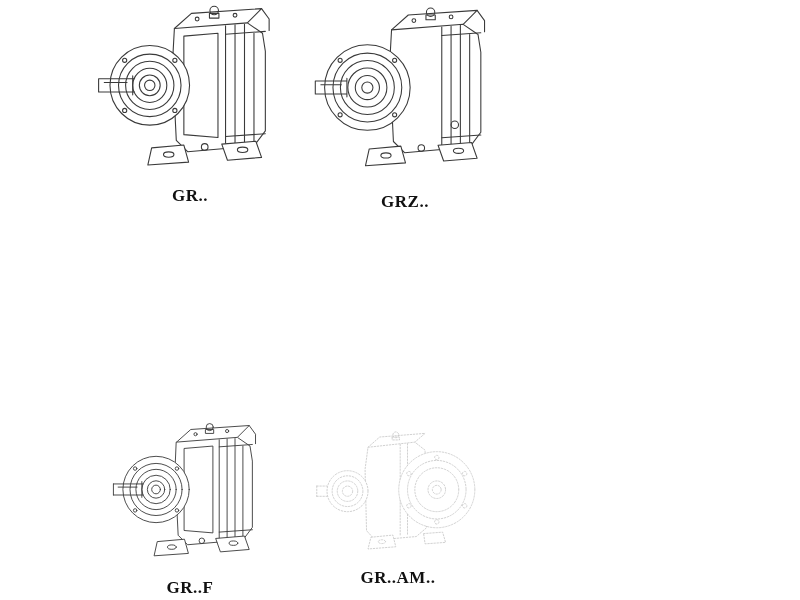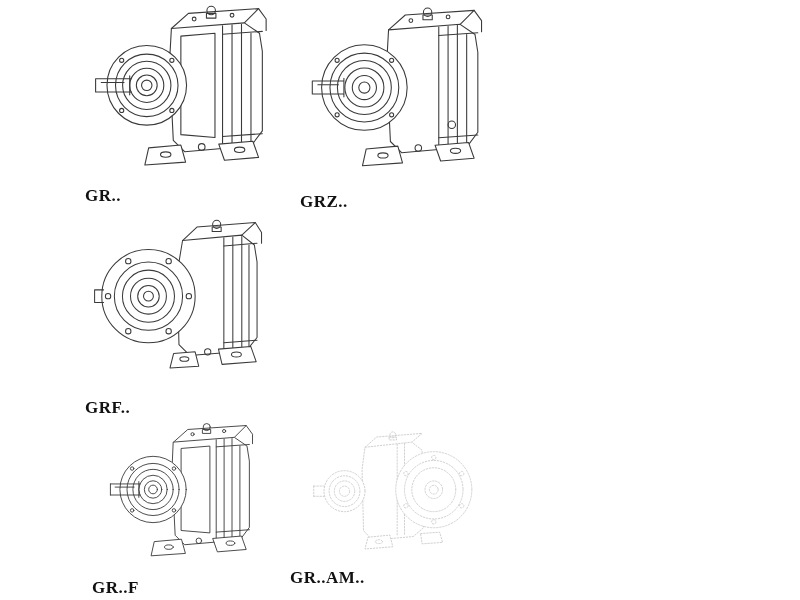--- a/index.html
+++ b/index.html
@@ -4,21 +4,21 @@
 <style>
   html,body{margin:0;padding:0;}
   body{
     width:800px;height:600px;overflow:hidden;
     background:var(--bg,#ffffff);
     font-family:"Liberation Serif","DejaVu Serif",serif;
   }
   .canvas{position:relative;width:800px;height:600px;background:var(--bg,#ffffff);}
   .cell{
     position:absolute;margin:0;display:flex;flex-direction:column;
-    justify-content:flex-start;
+    align-items:center;justify-content:flex-start;
   }
   .fig{
     display:block;
     stroke:var(--line,#3a3a3a);
     fill:none;
     stroke-width:1.15;
     stroke-linejoin:round;
     stroke-linecap:round;
   }
   .fig.ghost{
@@ -235,26 +235,20 @@
   </figure>
 
   <figure class="cell" style="left:300px;top:2px;width:210px;">
     <svg class="fig" width="205" height="186" role="img">
       <use href="#sym-grz"></use>
     </svg>
     <figcaption class="cap">GRZ..</figcaption>
   </figure>
 
 
-  <figure class="cell" style="left:85px;top:210px;width:210px;">
-    <svg class="fig" width="205" height="184" role="img">
-      <use href="#sym-grf"></use>
-    </svg>
-    <figcaption class="cap">GRF..</figcaption>
-  </figure>
 
 
 
   <figure class="cell" style="left:92px;top:420px;width:196px;">
     <svg class="fig" width="190" height="150" role="img">
       <use href="#sym-gr"></use>
     </svg>
     <figcaption class="cap" style="margin-top:8px;">GR..F</figcaption>
   </figure>
 

